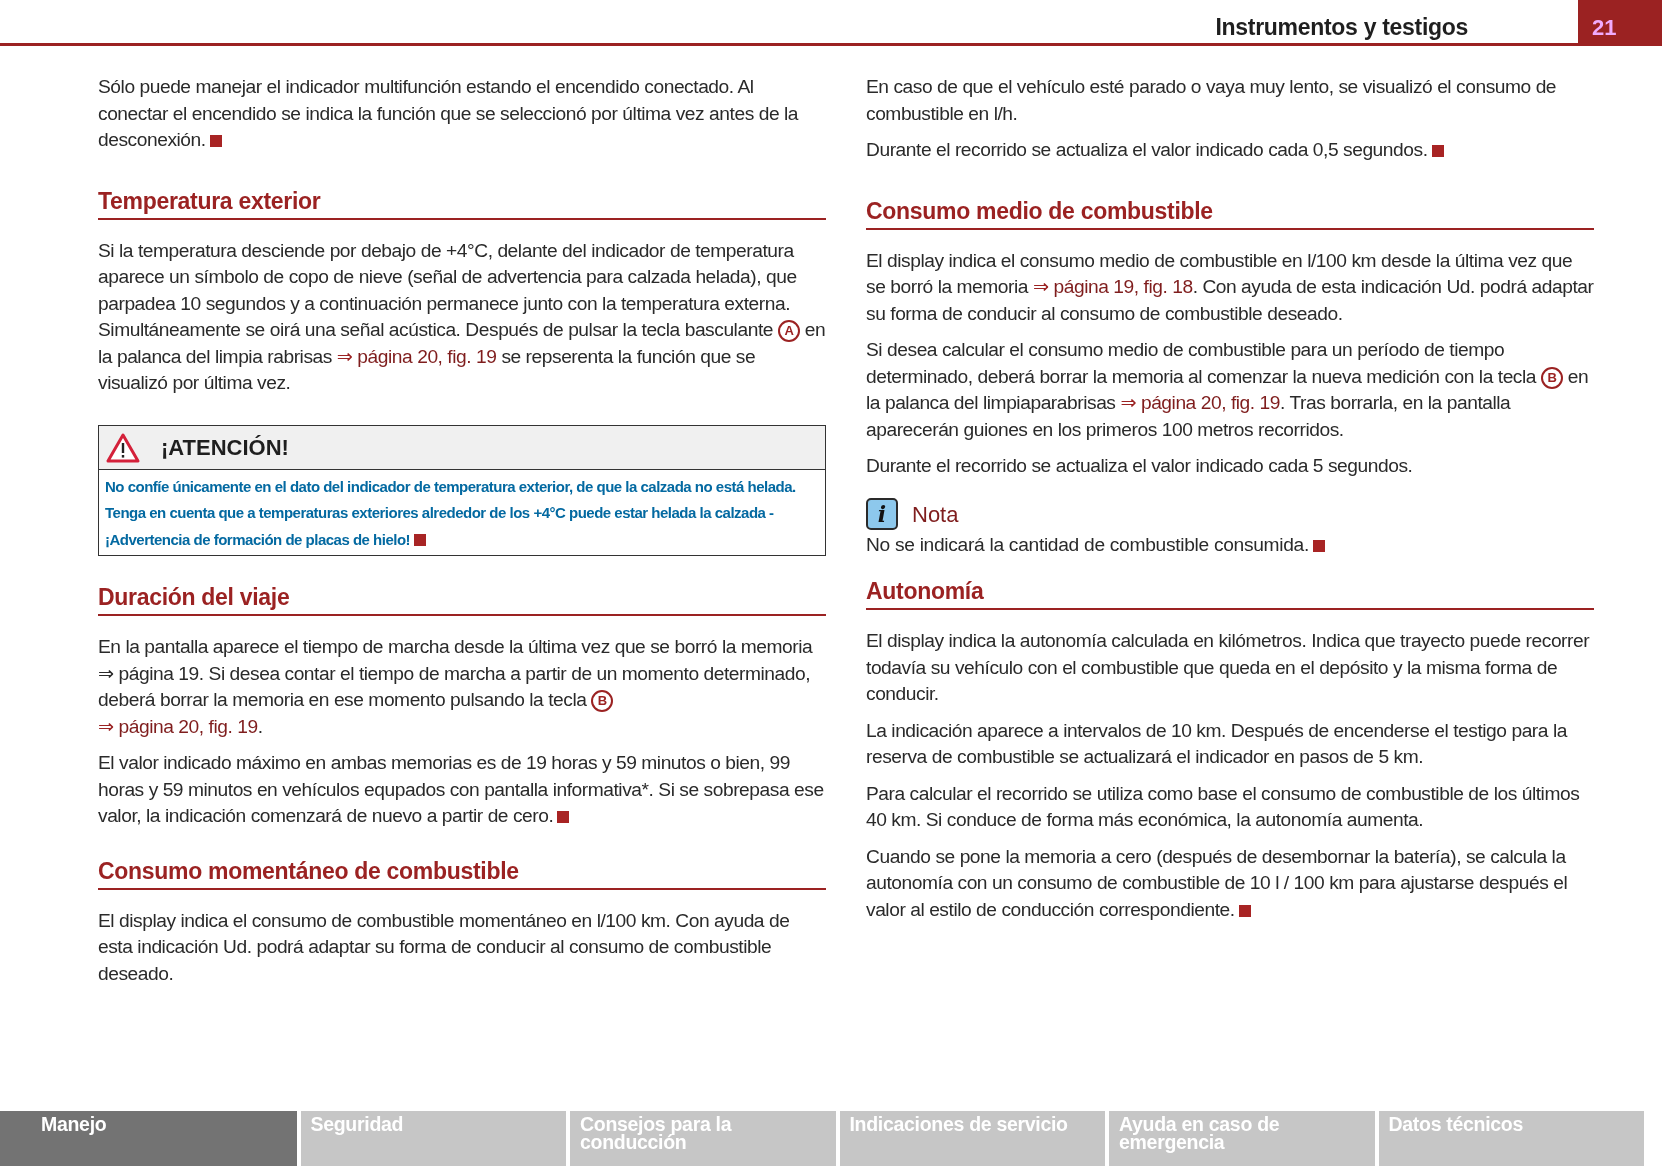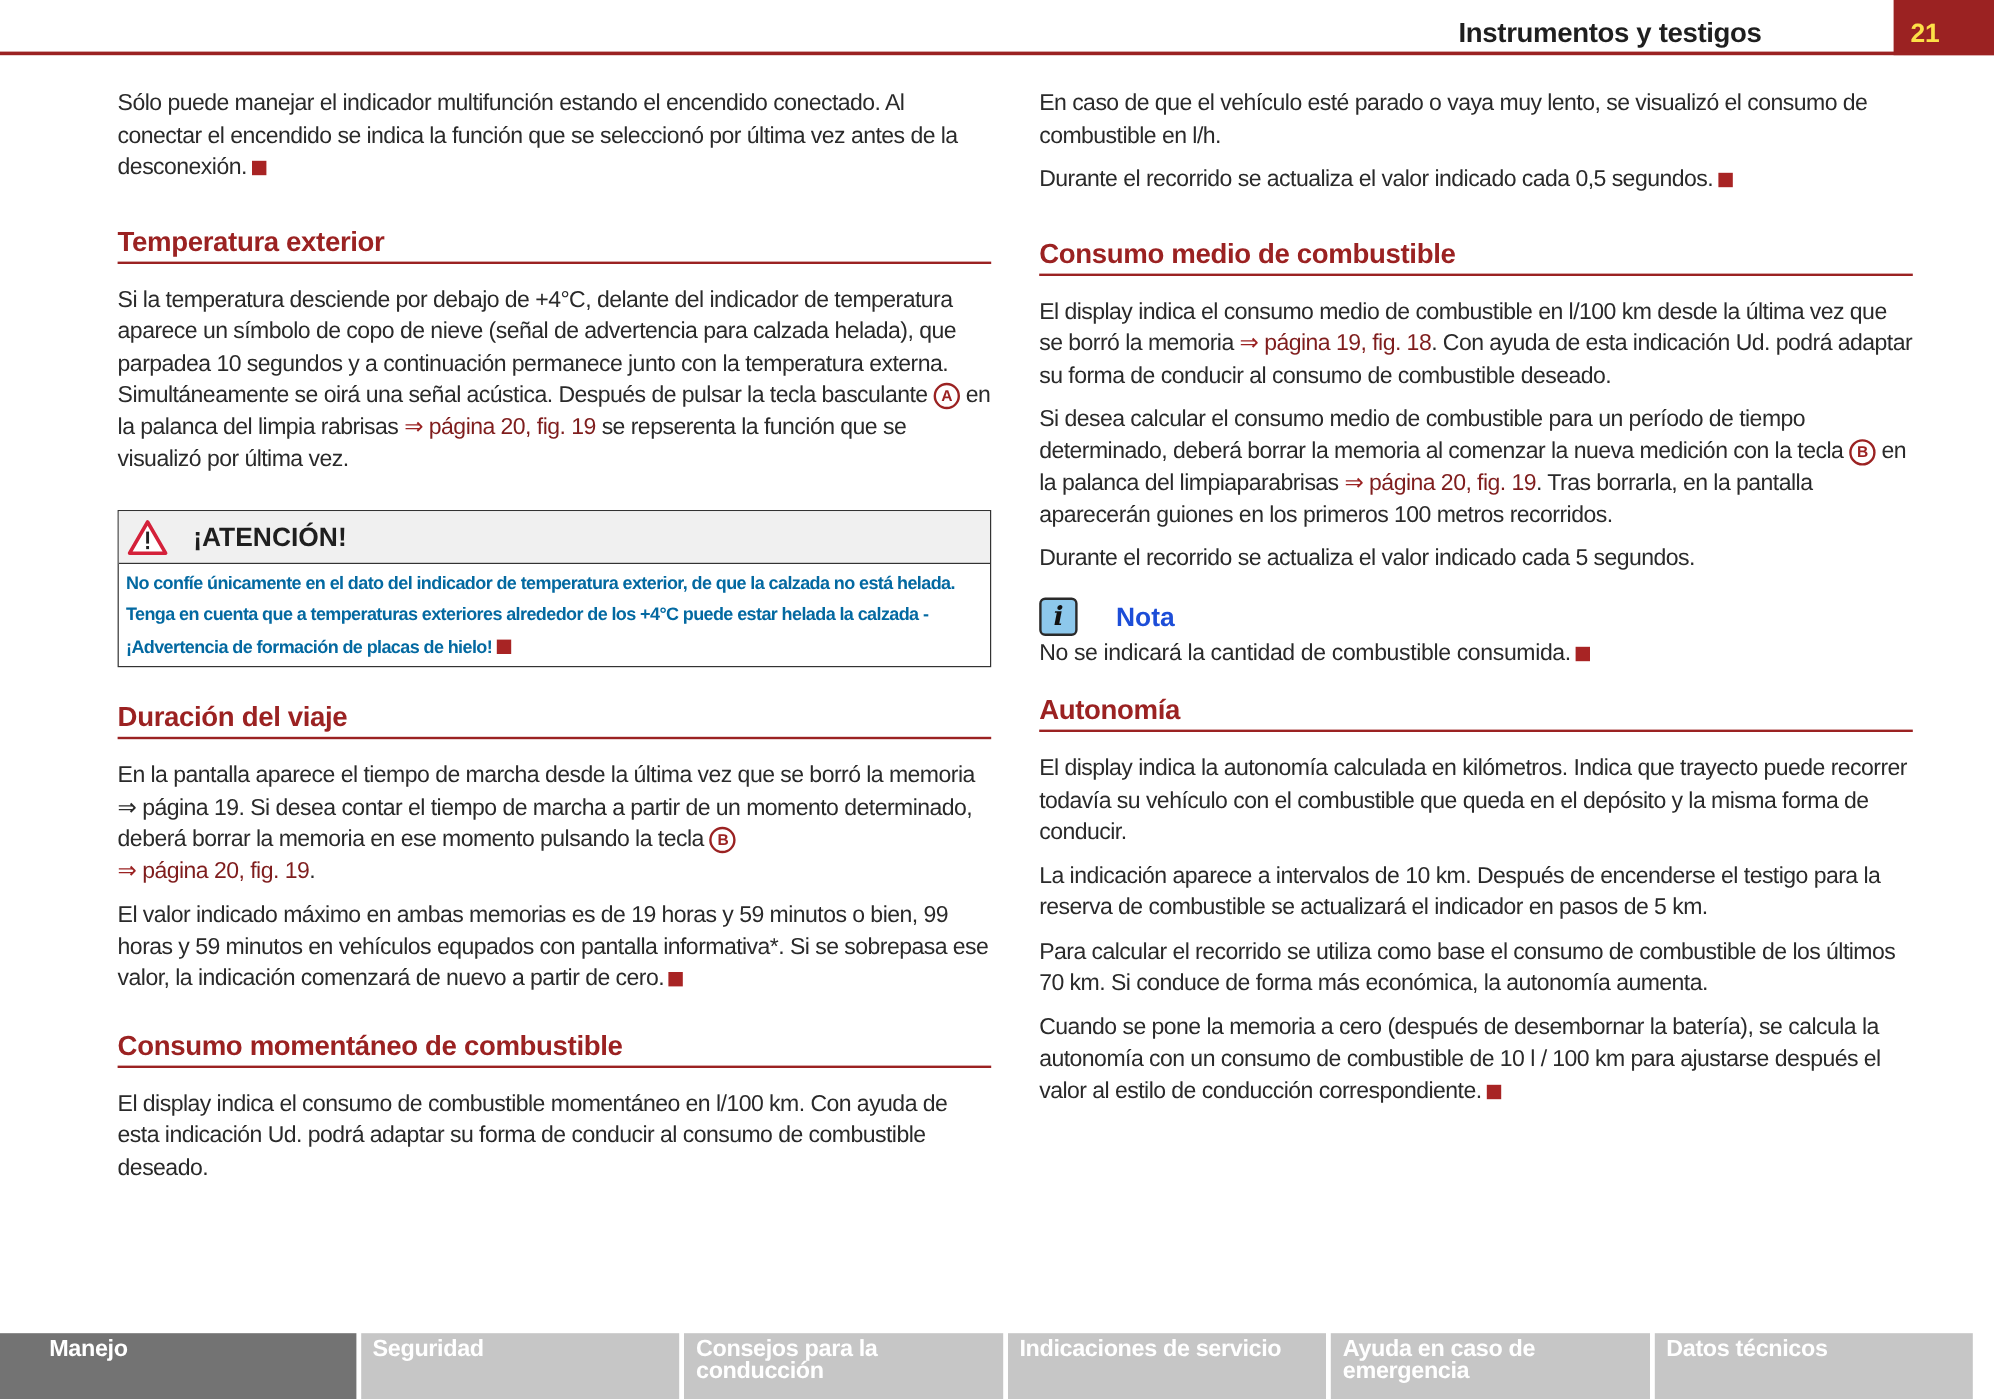--- a/index.html
+++ b/index.html
@@ -2,21 +2,21 @@
 <html><head>
 <meta charset="utf-8">
 <style>
   * { box-sizing: border-box; margin: 0; padding: 0; }
   html, body { width: 1662px; height: 1166px; background: #ffffff; overflow: hidden; }
   body { position: relative; font-family: "Liberation Sans Narrow", "Liberation Sans", sans-serif; color: #222; }
 
   .header-rule { position: absolute; left: 0; top: 43px; width: 1662px; height: 3px; background: #9b2222; }
   .header-title { position: absolute; right: 194px; top: 14px; font-size: 23px; font-weight: bold; color: #1f1f1f; letter-spacing: -0.3px; }
   .page-num-box { position: absolute; left: 1578px; top: 0; width: 84px; height: 46px; background: #9b2222; }
-  .page-num { position: absolute; left: 14px; top: 15px; font-size: 22px; font-weight: bold; color: #fde047; }
+  .page-num { position: absolute; left: 14px; top: 15px; font-size: 22px; font-weight: bold; color: #f0abfc; }
 
   .col { position: absolute; top: 74px; width: 728px; }
   .col-left { left: 98px; }
   .col-right { left: 866px; }
 
   p.body { font-size: 19.2px; line-height: 26.5px; color: #2a2a2a; margin-bottom: 10px; letter-spacing: -0.45px; }
   .link { color: #7f1d1d; }
   .arrow { color: #9b2222; }
   .arrow.plain { color: #2a2a2a; }
   .end-mark { display: inline-block; width: 12px; height: 12px; background: #a82424; vertical-align: -1px; margin-left: 4px; }
@@ -25,21 +25,21 @@
   h2.section { font-size: 23px; font-weight: bold; color: #9b2222; padding-bottom: 3px; border-bottom: 2px solid #9b2222; margin-bottom: 18px; letter-spacing: -0.3px; }
 
   .warning { border: 1.5px solid #333; margin-bottom: 28px; }
   .warning-head { background: #f0f0f0; border-bottom: 1.5px solid #333; height: 44px; position: relative; }
   .warning-icon { position: absolute; left: 6px; top: 6px; width: 36px; height: 32px; }
   .warning-title { position: absolute; left: 62px; top: 9px; font-size: 22px; font-weight: bold; color: #1f1f1f; }
   .warning-body { padding: 4px 6px 2px 6px; font-size: 15px; line-height: 26.5px; font-weight: bold; color: #0369a1; letter-spacing: -0.5px; }
 
   .note-head { position: relative; height: 34px; margin-top: 18px; }
   .note-icon { position: absolute; left: 0; top: 0; width: 32px; height: 32px; border: 2px solid #2a2a2a; border-radius: 5px; background: #8dc8ec; color: #111; font-family: "DejaVu Serif", serif; font-weight: bold; font-style: italic; font-size: 22px; text-align: center; line-height: 28px; }
-  .note-title { position: absolute; left: 64px; top: 4px; font-size: 22px; font-weight: bold; color: #1d4ed8; font-family: "Liberation Sans", sans-serif; }
+  .note-title { position: absolute; left: 46px; top: 4px; font-size: 22px; font-weight: normal; color: #7f1d1d; font-family: "Liberation Sans", sans-serif; }
   .note-body { font-size: 19.2px; line-height: 26.5px; color: #2a2a2a; font-family: "Liberation Sans", sans-serif; letter-spacing: -0.3px; margin-bottom: 14px; }
 
   .footer { position: absolute; left: 0; top: 1111px; width: 1662px; height: 55px; display: flex; }
   .tab { flex: 1 1 0; height: 55px; background: #c6c6c6; margin-right: 4px; padding: 4px 0 0 10px; font-size: 19.5px; line-height: 18px; font-weight: bold; color: #ffffff; letter-spacing: -0.3px; }
   .tab:last-child { margin-right: 18px; }
   .tab.active { background: #737373; padding-left: 41px; }
 </style>
 </head>
 <body>
 
@@ -126,21 +126,21 @@
     <span class="note-title">Nota</span>
   </div>
   <p class="note-body">
     <span>No se indicará la cantidad de combustible consumida.</span><span class="end-mark"></span>
   </p>
 
   <div style="height:6px"></div>
   <h2 class="section">Autonomía</h2>
   <p class="body">El display indica la autonomía calculada en kilómetros. Indica que trayecto puede recorrer todavía su vehículo con el combustible que queda en el depósito y la misma forma de conducir.</p>
   <p class="body">La indicación aparece a intervalos de 10 km. Después de encenderse el testigo para la reserva de combustible se actualizará el indicador en pasos de 5 km.</p>
-  <p class="body">Para calcular el recorrido se utiliza como base el consumo de combustible de los últimos 70 km. Si conduce de forma más económica, la autonomía aumenta.</p>
+  <p class="body">Para calcular el recorrido se utiliza como base el consumo de combustible de los últimos 40 km. Si conduce de forma más económica, la autonomía aumenta.</p>
   <p class="body">
     <span>Cuando se pone la memoria a cero (después de desembornar la batería), se calcula la autonomía con un consumo de combustible de 10 l / 100 km para ajustarse después el valor al estilo de conducción correspondiente.</span><span class="end-mark"></span>
   </p>
 </div>
 
 <div class="footer">
   <div class="tab active">Manejo</div>
   <div class="tab">Seguridad</div>
   <div class="tab">Consejos para la conducción</div>
   <div class="tab">Indicaciones de servicio</div>

